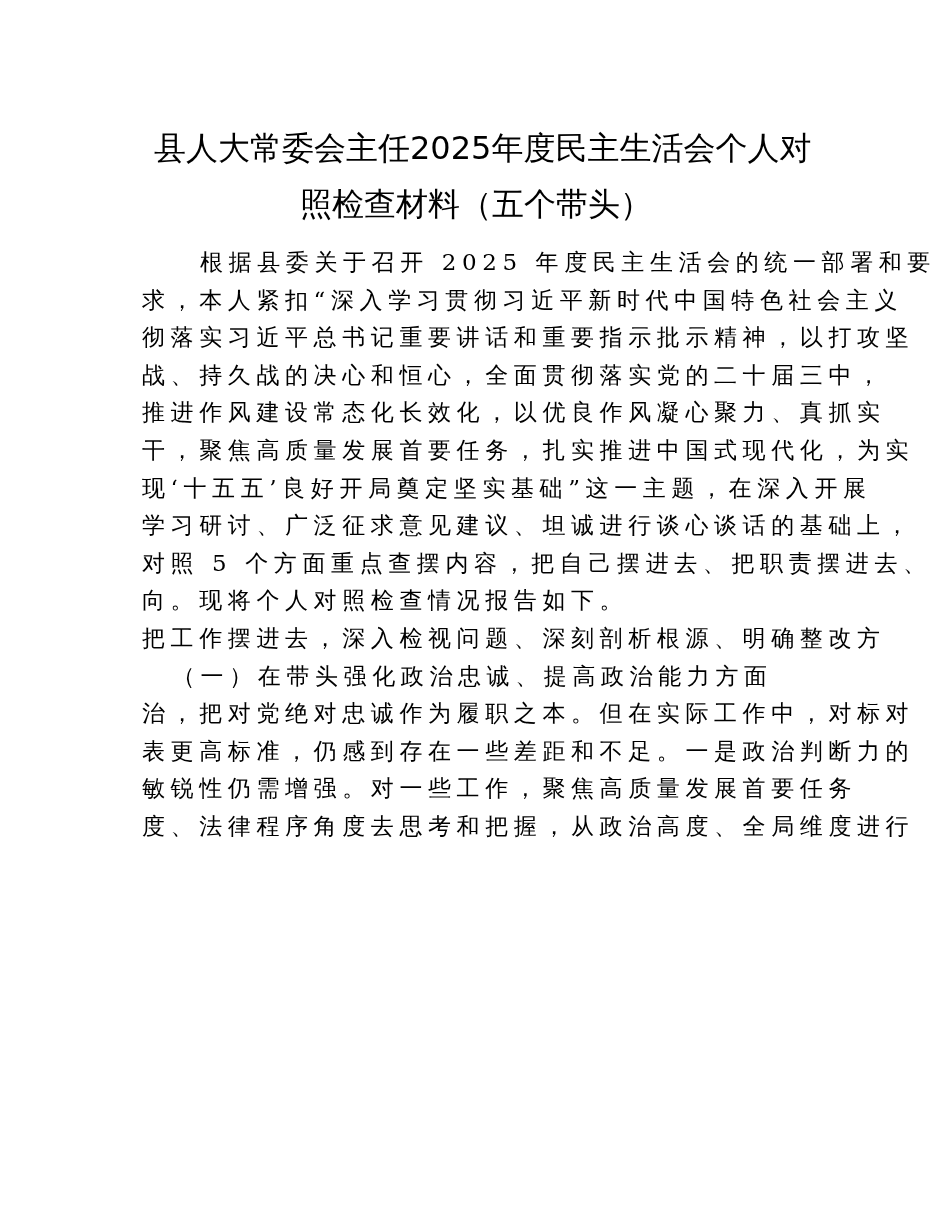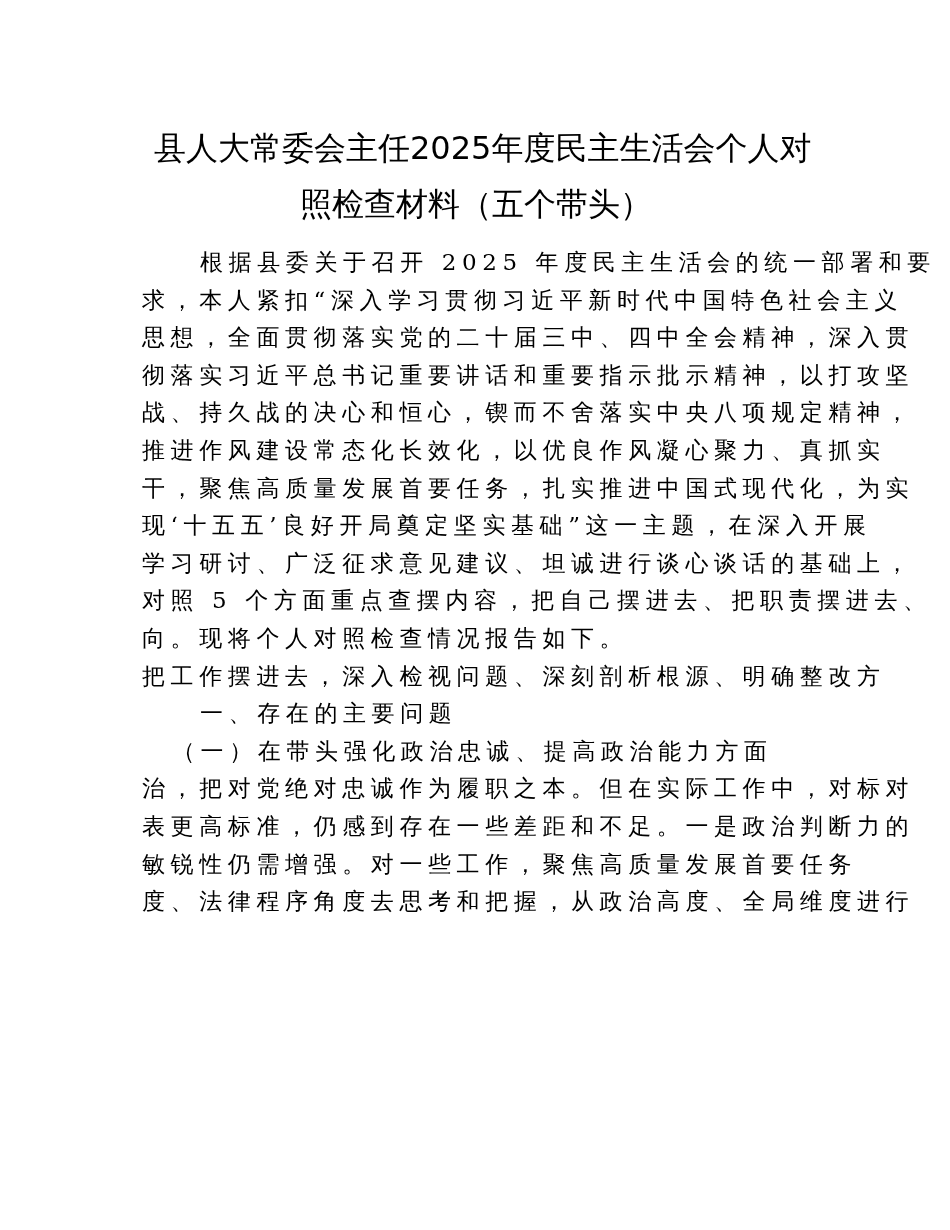--- a/index.html
+++ b/index.html
@@ -53,33 +53,31 @@
 <div class="page">
   <h1 class="title">
     <span>县人大常委会主任2025年度民主生活会个人对</span>
     <span>照检查材料（五个带头）</span>
   </h1>
 
   <div class="body">
     <div>
       <span class="line indent">根据县委关于召开 2025 年度民主生活会的统一部署和要</span>
       <span class="line">求，本人紧扣“深入学习贯彻习近平新时代中国特色社会主义</span>
-      <span class="line">思想，全面贯彻落实党的二十届三中、四中全会精神，深入贯</span>
       <span class="line">彻落实习近平总书记重要讲话和重要指示批示精神，以打攻坚</span>
-      <span class="line">战、持久战的决心和恒心，锲而不舍落实中央八项规定精神，</span>
+      <span class="line">战、持久战的决心和恒心，全面贯彻落实党的二十届三中，</span>
       <span class="line">推进作风建设常态化长效化，以优良作风凝心聚力、真抓实</span>
       <span class="line">干，聚焦高质量发展首要任务，扎实推进中国式现代化，为实</span>
       <span class="line">现‘十五五’良好开局奠定坚实基础”这一主题，在深入开展</span>
       <span class="line">学习研讨、广泛征求意见建议、坦诚进行谈心谈话的基础上，</span>
       <span class="line">对照 5 个方面重点查摆内容，把自己摆进去、把职责摆进去、</span>
       <span class="line last">向。现将个人对照检查情况报告如下。</span>
       <span class="line">把工作摆进去，深入检视问题、深刻剖析根源、明确整改方</span>
     </div>
 
-    <span class="line indent last">一、存在的主要问题</span>
     <span class="line last" style="padding-left:30px;">（一）在带头强化政治忠诚、提高政治能力方面</span>
 
     <div>
       <span class="line">治，把对党绝对忠诚作为履职之本。但在实际工作中，对标对</span>
       <span class="line">表更高标准，仍感到存在一些差距和不足。一是政治判断力的</span>
       <span class="line">敏锐性仍需增强。对一些工作，聚焦高质量发展首要任务</span>
       <span class="line">度、法律程序角度去思考和把握，从政治高度、全局维度进行</span>
     </div>
   </div>
 </div>

